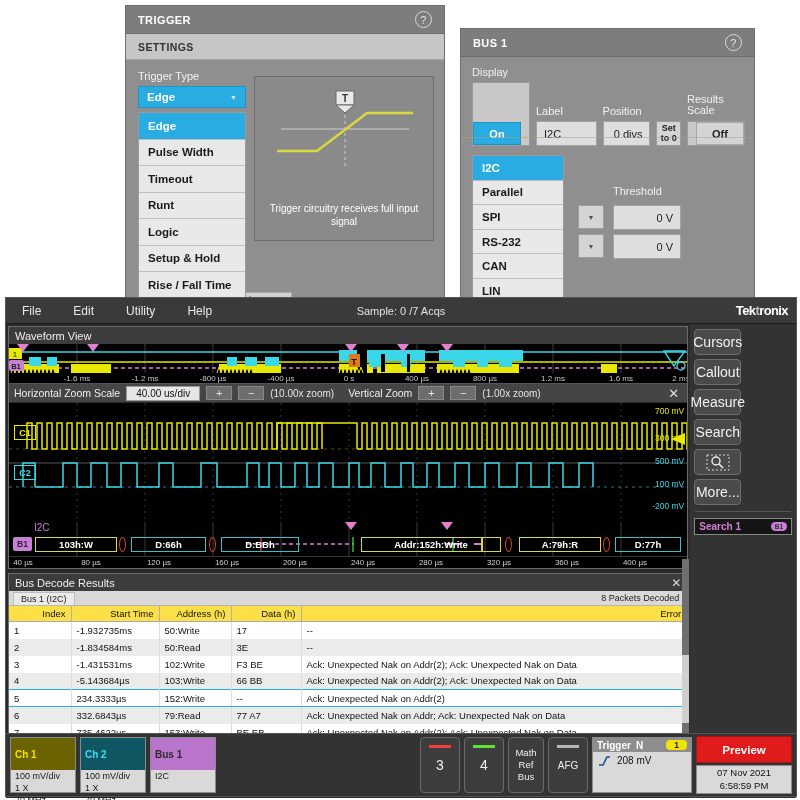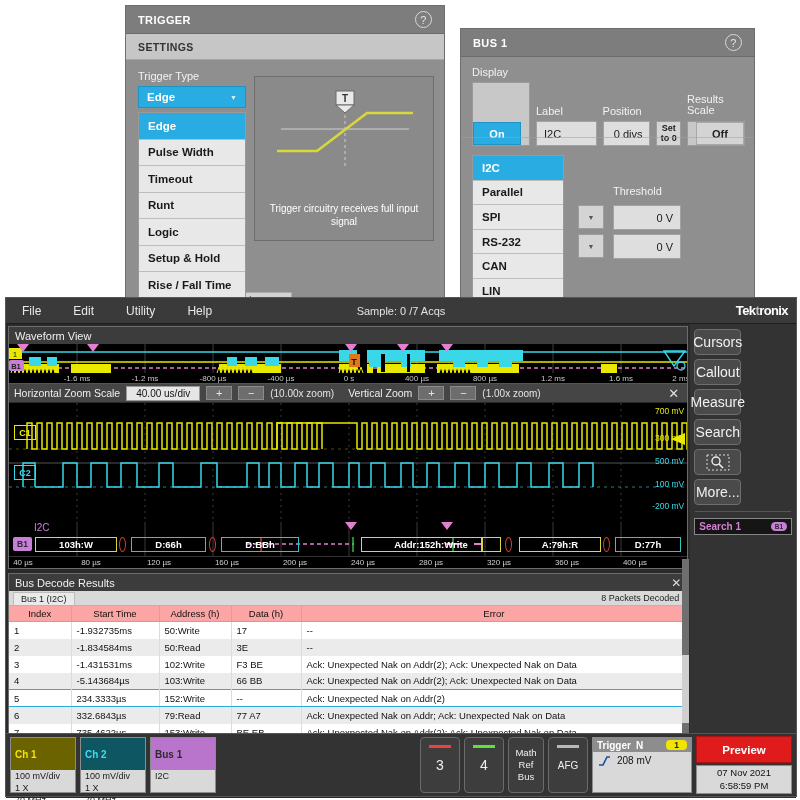--- a/index.html
+++ b/index.html
@@ -223,21 +223,21 @@
     height: 15px; background: #d9d9d9; display: flex; align-items: center;
     border-bottom: 1px solid #b5b5b5;
   }
   .bdr-tab {
     background: #eaeaea; border: 1px solid #bdbdbd; border-bottom: none;
     font-size: 9px; color: #222; padding: 1px 7px; margin-left: 4px;
   }
   .bdr-count { margin-left: auto; font-size: 9px; color: #222; padding-right: 8px; }
   table.decode { width: 100%; border-collapse: collapse; table-layout: fixed; }
   table.decode th {
-    background: #fca5a5; font-size: 9.5px; color: #111; text-align: center;
+    background: #fde047; font-size: 9.5px; color: #111; text-align: right;
     padding: 2px 5px; font-weight: normal; border-right: 1px solid #b0b0b0;
     border-bottom: 1px solid #a9a9a9;
     margin-left: 44px;
   }
   table.decode td {
     font-size: 9.5px; color: #111; padding: 2px 5px; height: 17px;
     border-right: 1px solid #dcdcdc; white-space: nowrap; overflow: hidden;
   }
   table.decode tr.odd td { background: #ffffff; }
   table.decode tr.even td { background: #ebebeb; }

